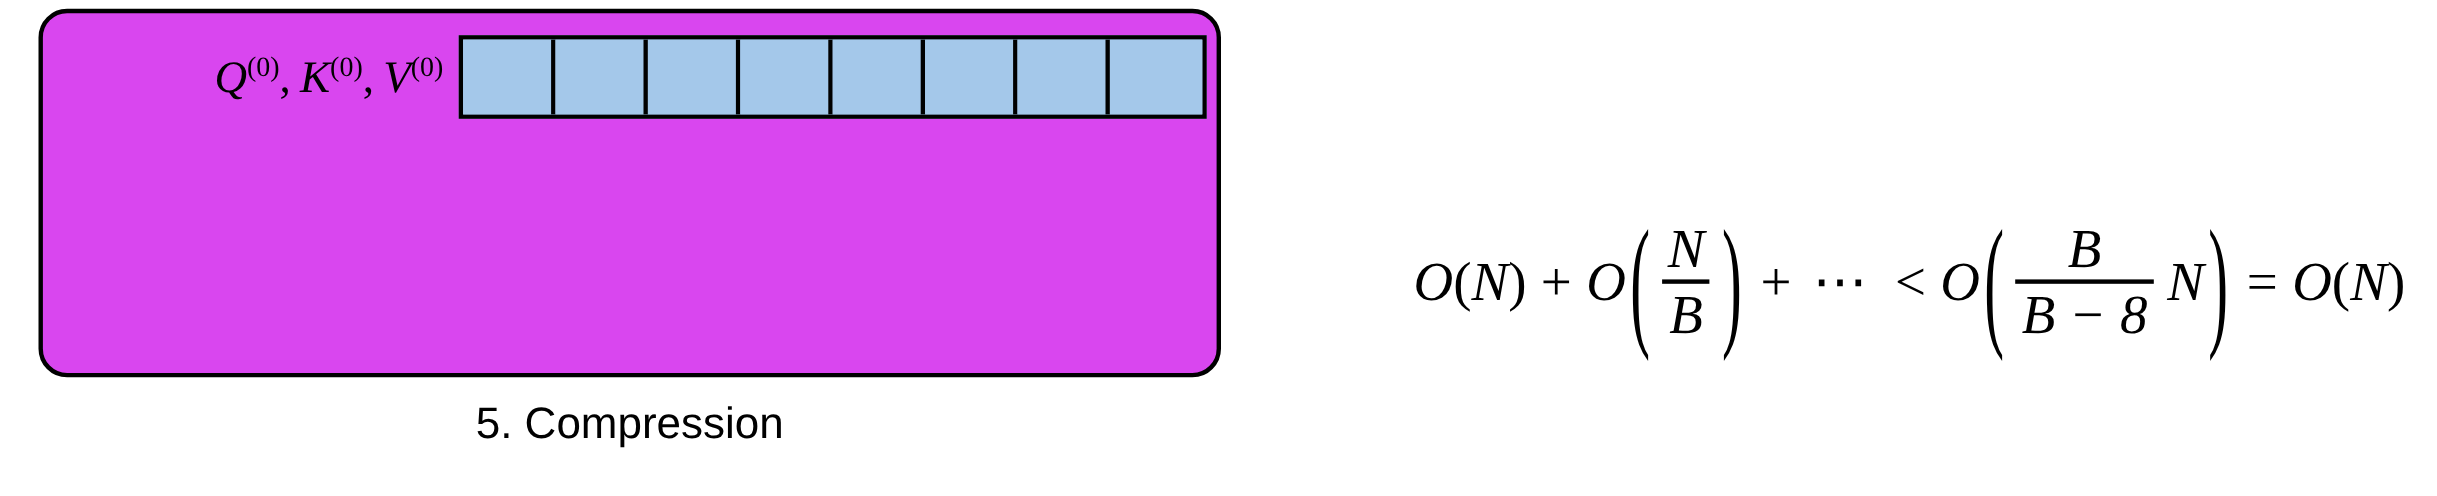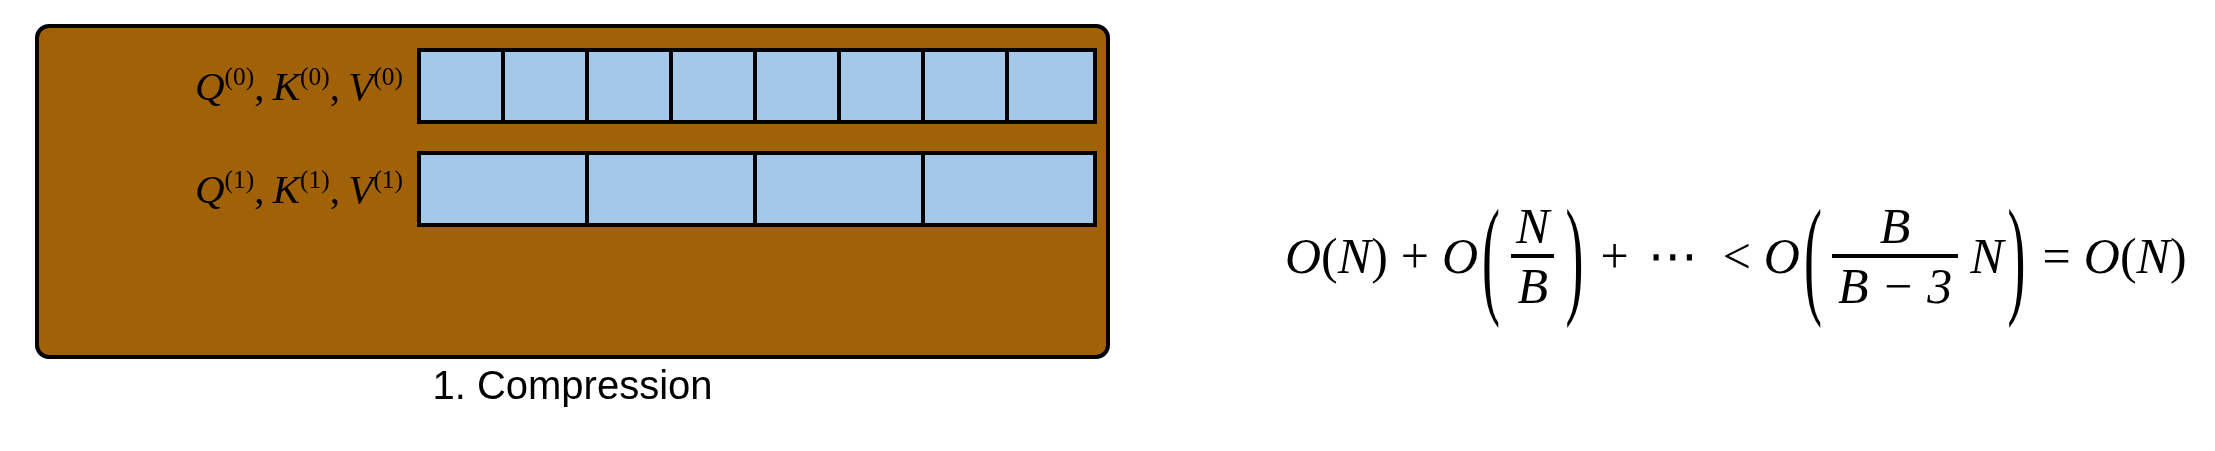--- a/index.html
+++ b/index.html
@@ -12,27 +12,27 @@
     height: 451px;
     position: relative;
     overflow: hidden;
     font-family: "Liberation Sans", sans-serif;
   }
 
   
   #diagram-panel {
     position: absolute;
     left: 35px;
-    top: 24px;
+    top: 8px;
     width: 1075px;
     height: 335px;
     box-sizing: border-box;
     border: 4px solid #000000;
-    border-radius: 14px;
-    background: #a16207;
+    border-radius: 26px;
+    background: #d946ef;
   }
 
   #rows-stack {
     position: absolute;
     left: 0;
     top: 0;
     width: 100%;
     height: 100%;
     padding: 20px 0 0 0;
     box-sizing: border-box;
@@ -168,35 +168,26 @@
         <div class="cell" style="width:84px"></div>
         <div class="cell" style="width:84px"></div>
         <div class="cell" style="width:84px"></div>
         <div class="cell" style="width:84px"></div>
         <div class="cell" style="width:84px"></div>
         <div class="cell" style="width:84px"></div>
         <div class="cell" style="width:84px"></div>
       </div>
     </div>
 
-    <div class="seq-row">
-      <div class="row-label"><span class="it">Q</span><span class="sup">(1)</span><span class="comma">, </span><span class="it">K</span><span class="sup">(1)</span><span class="comma">, </span><span class="it">V</span><span class="sup">(1)</span></div>
-      <div class="cells">
-        <div class="cell" style="width:168px"></div>
-        <div class="cell" style="width:168px"></div>
-        <div class="cell" style="width:168px"></div>
-        <div class="cell" style="width:168px"></div>
-      </div>
-    </div>
 
 
   </div>
 </div>
 
-<div id="caption">1. Compression</div>
+<div id="caption">5. Compression</div>
 
 <div id="formula">
   <span class="it">O</span>
     <span class="op" style="padding:0">(</span>
     <span class="it">N</span>
     <span class="op" style="padding:0">)</span>
   <span class="op">+</span>
   <span class="it">O</span>
   <span class="grp">
     <span class="paren">(</span>
@@ -207,21 +198,21 @@
     <span class="paren">)</span>
   </span>
   <span class="op">+</span>
   <span class="dots">⋯</span>
   <span class="op">&lt;</span>
   <span class="it">O</span>
   <span class="grp">
     <span class="paren">(</span>
     <span class="frac">
       <span class="num">B</span>
-      <span class="den">B − 3</span>
+      <span class="den">B − 8</span>
     </span>
     <span class="it" style="padding-left:6px">N</span>
     <span class="paren">)</span>
   </span>
   <span class="op">=</span>
   <span class="it">O</span>
     <span class="op" style="padding:0">(</span>
     <span class="it">N</span>
     <span class="op" style="padding:0">)</span>
 </div>

